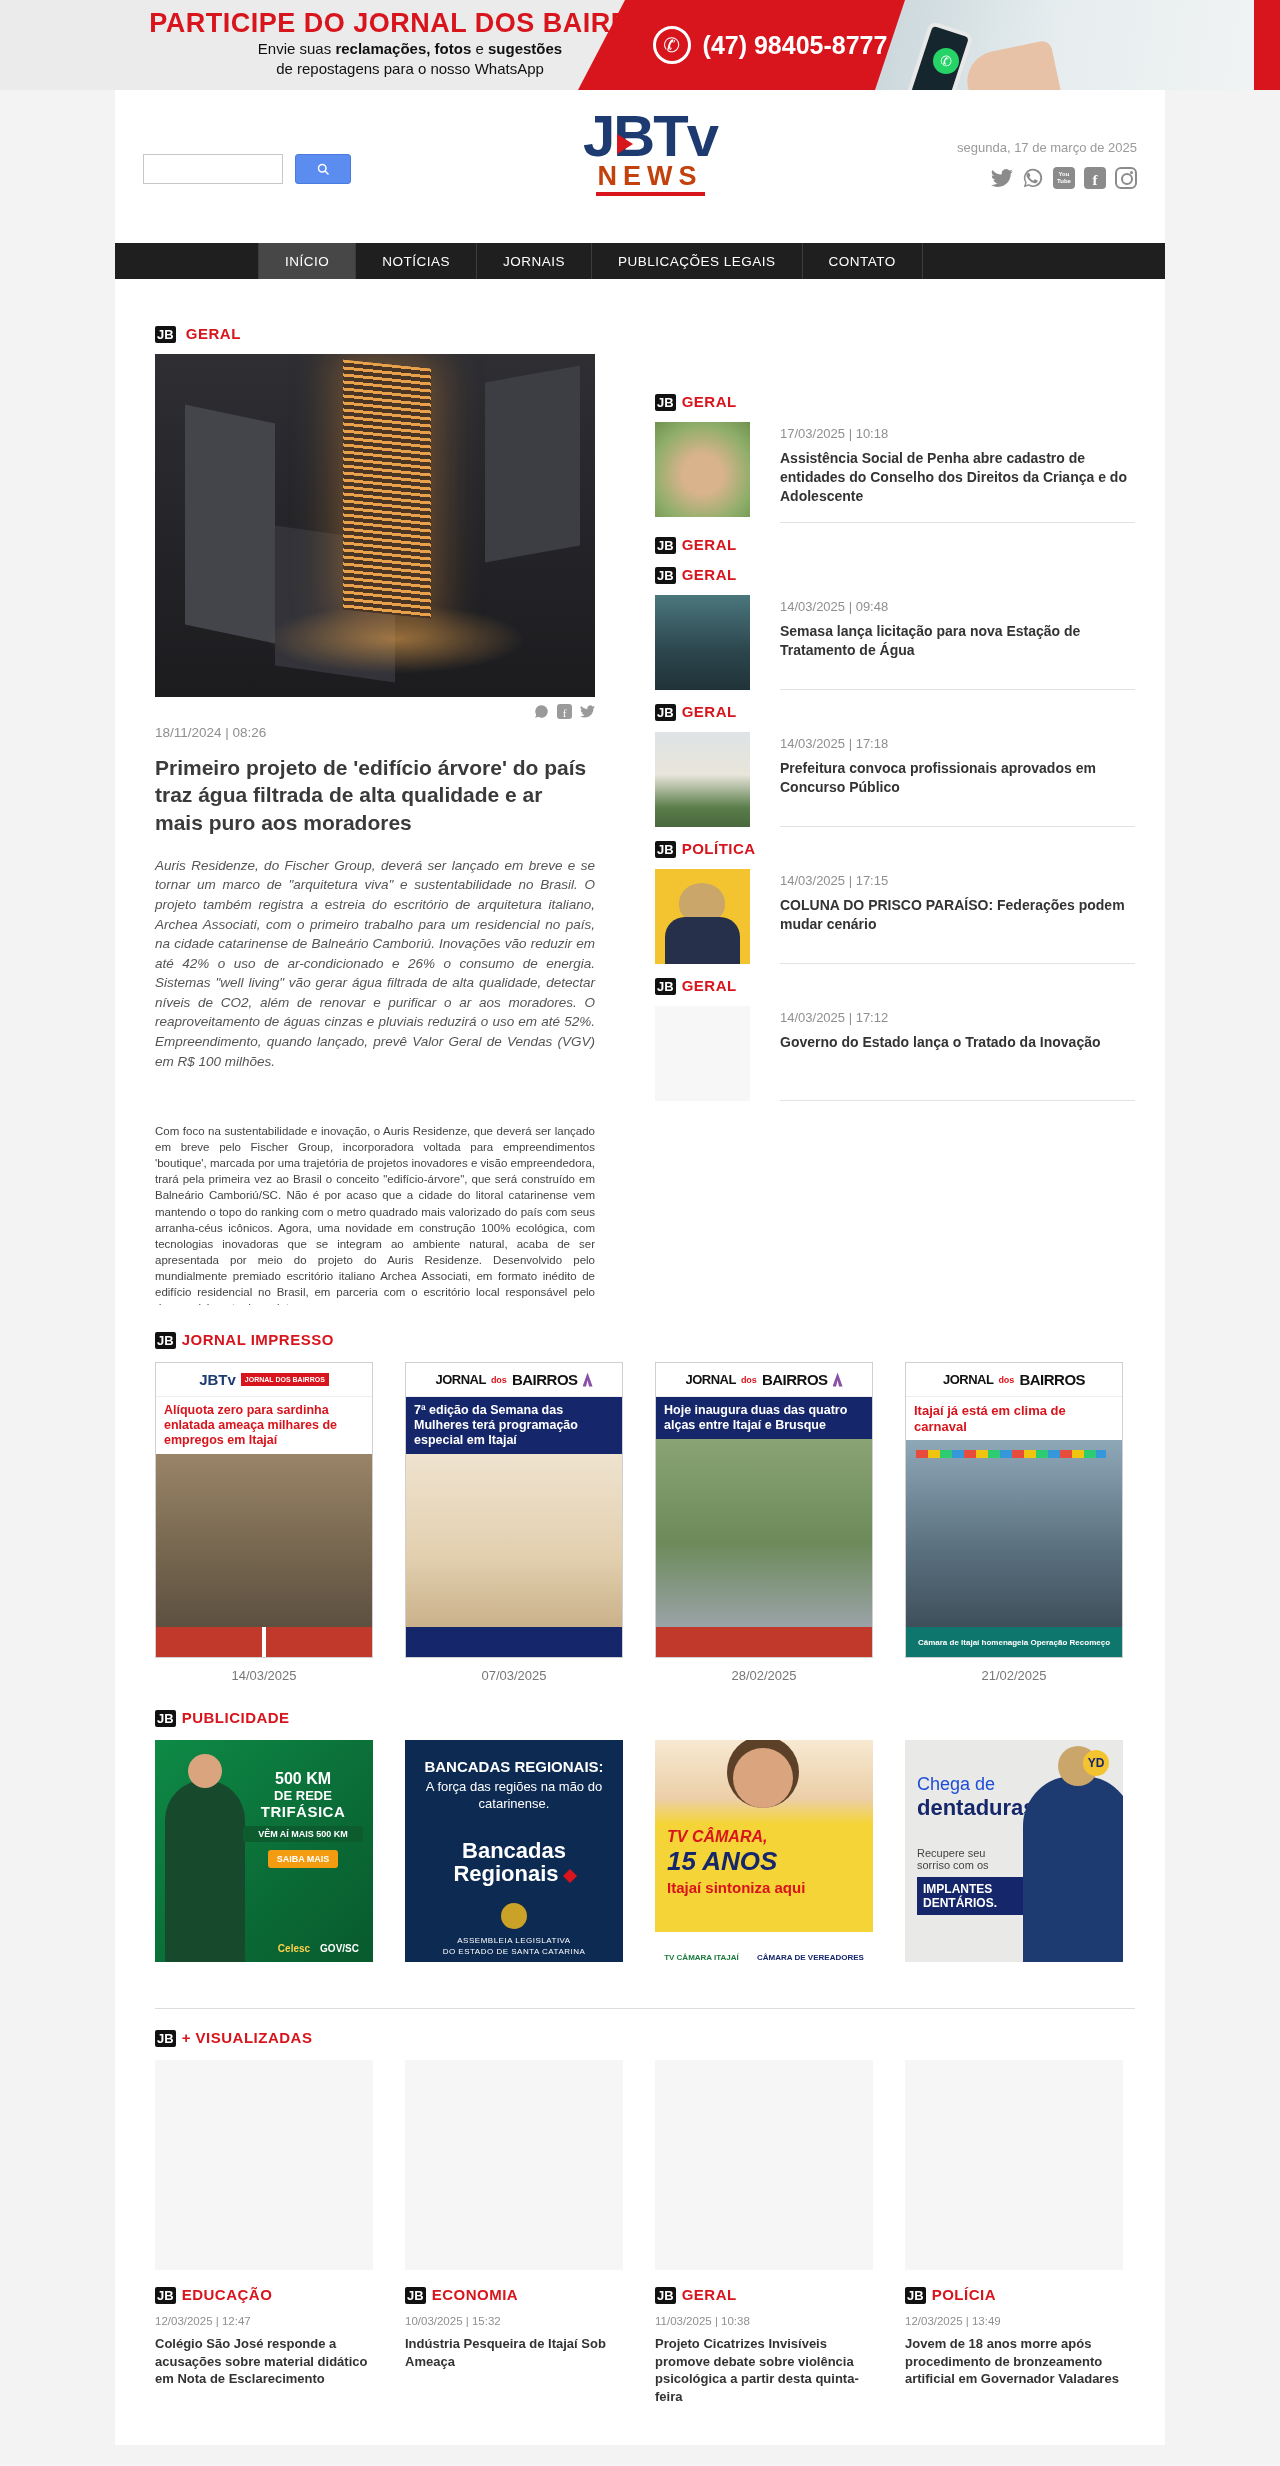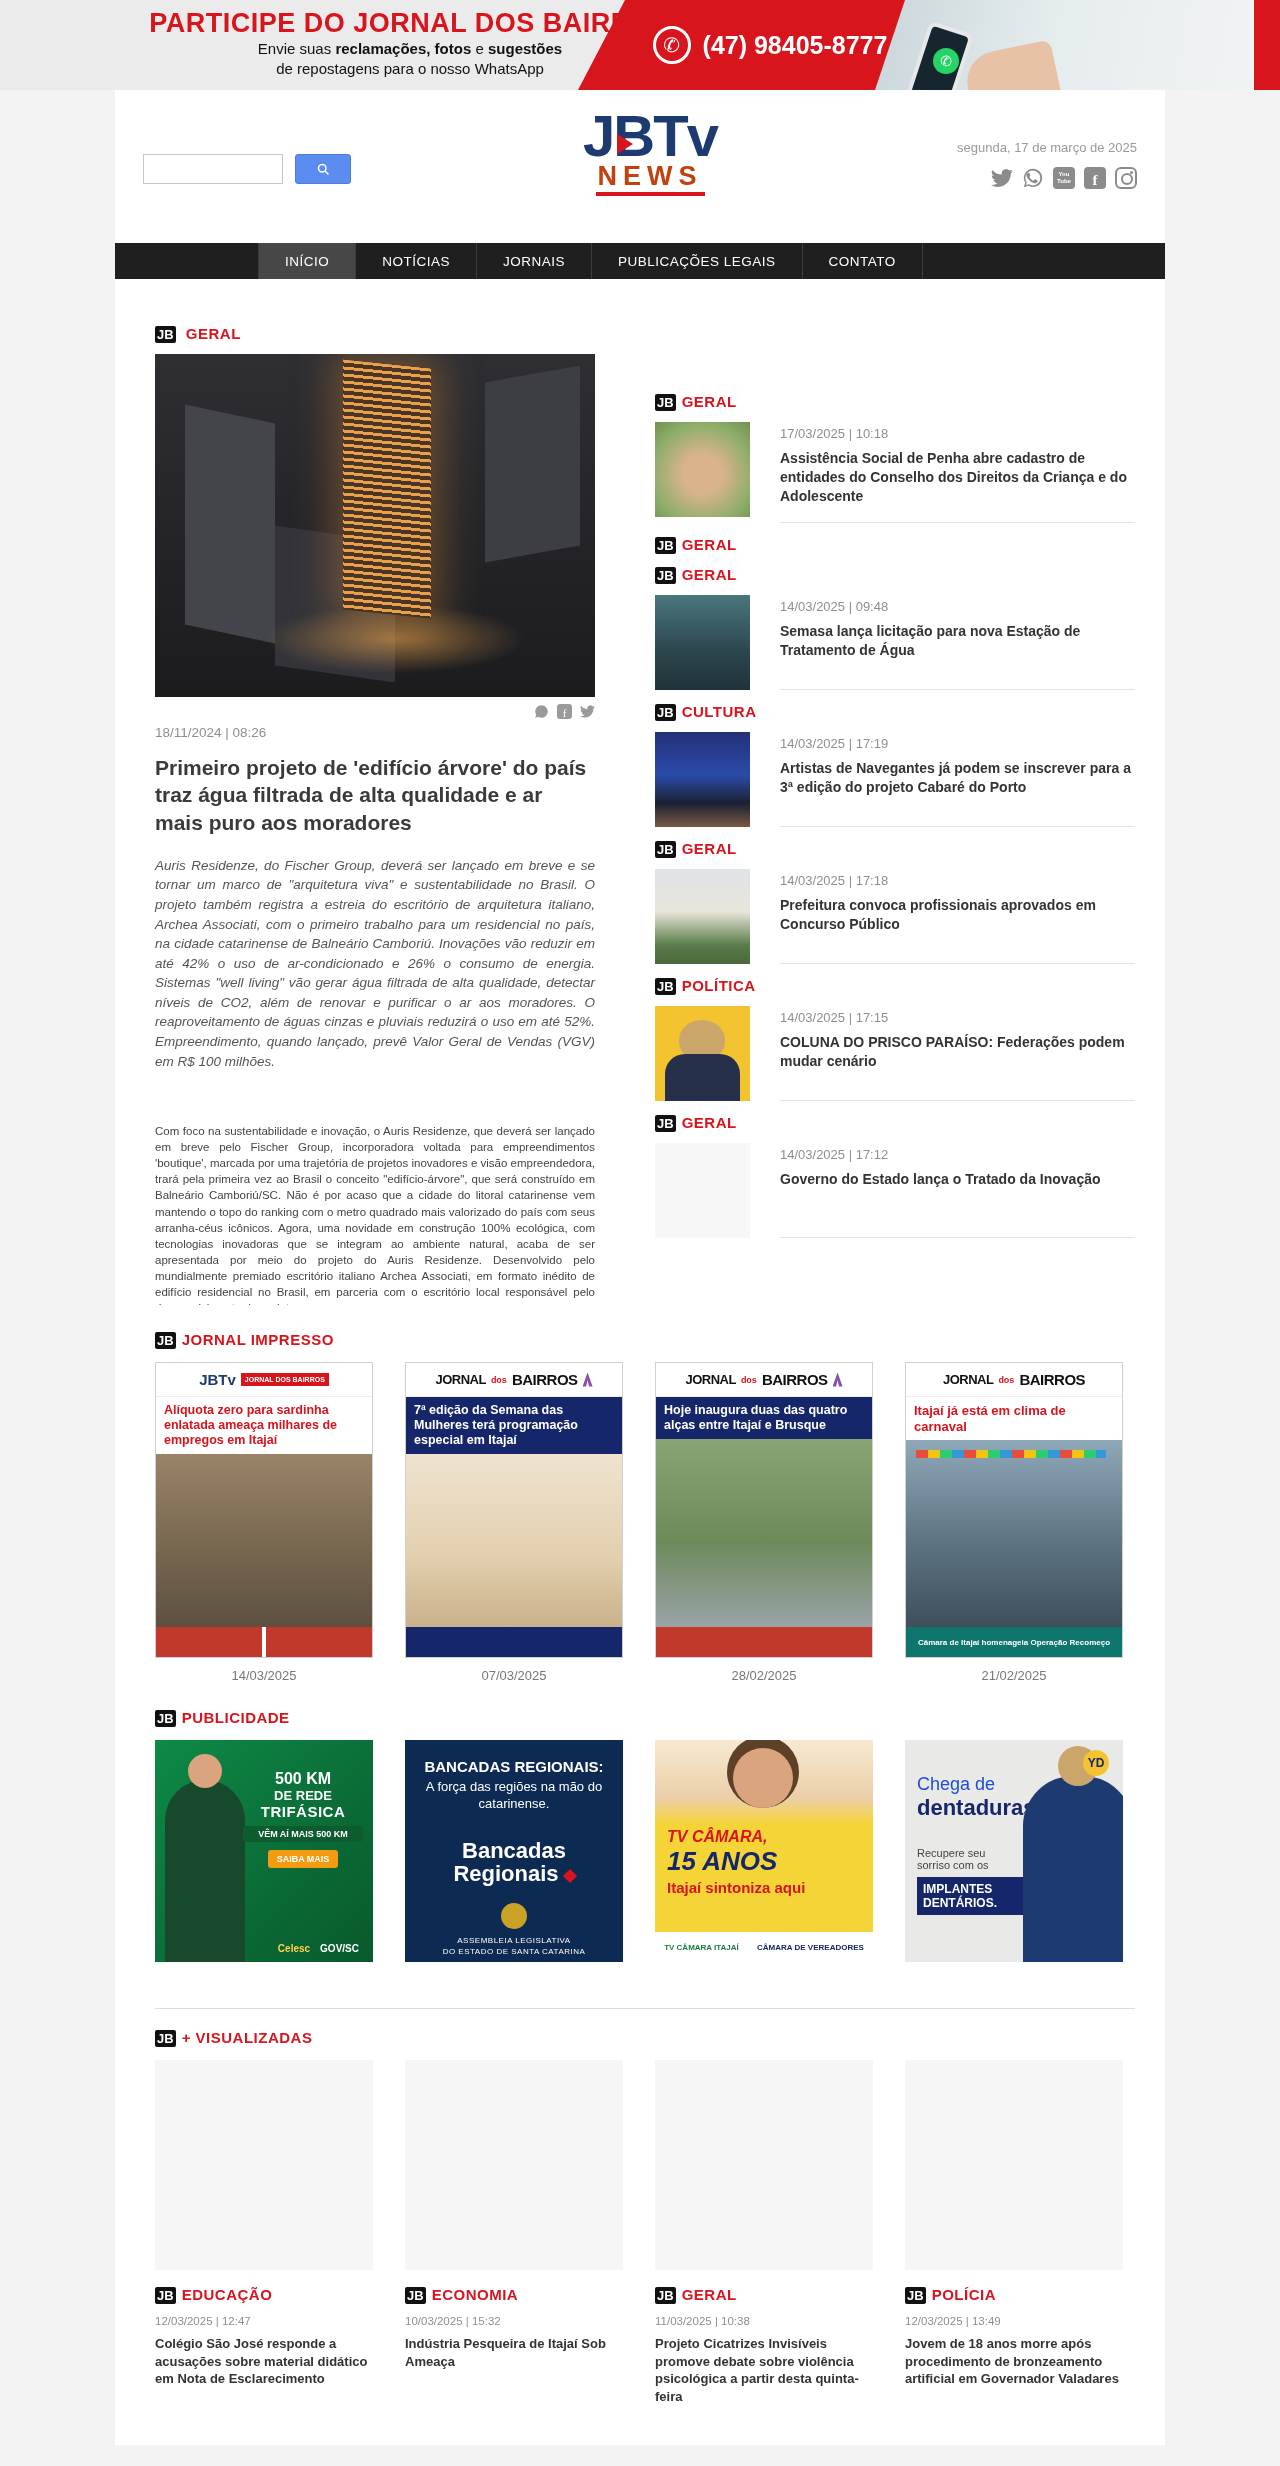--- a/index.html
+++ b/index.html
@@ -146,21 +146,21 @@
   .ad2 .lg { margin-top:26px; font-size:22px; font-weight:bold; line-height:1.05; }
   .ad2 .diamond { display:inline-block; width:10px; height:10px; background:#d8141c; transform:rotate(45deg); margin-left:6px; }
   .ad2 .emblem { width:26px; height:26px; border-radius:50%; background:#c9a227; margin:18px auto 6px; }
   .ad2 .org { font-size:8px; letter-spacing:.5px; line-height:1.4; }
   .ad3 { background:#f5d437; }
   .ad3 .photo { height:84px; background:linear-gradient(180deg,#f7e9d2 0%,#eccfa8 70%,#f5d437 100%); position:relative; }
   .ad3 .photo::before { content:""; position:absolute; left:78px; top:8px; width:60px; height:60px; border-radius:50%; background:#d9a47e; box-shadow:0 -6px 0 6px #5d4028; }
   .ad3 .l1 { color:#d8141c; font-size:16px; font-weight:bold; font-style:italic; padding:4px 12px 0; }
   .ad3 .l2 { color:#16266b; font-size:26px; font-weight:bold; font-style:italic; padding:0 12px; }
   .ad3 .l3 { color:#d8141c; font-size:15px; font-weight:bold; padding:2px 12px; }
-  .ad3 .strip { position:absolute; bottom:0; left:0; right:0; height:30px; background:#fff; display:flex; align-items:center; justify-content:space-around; color:#1a7a3c; font-size:8px; font-weight:bold; }
+  .ad3 .strip { position:absolute; bottom:0; left:0; right:0; height:30px; background:#fff; display:flex; align-items:flex-end; justify-content:space-around; color:#1a7a3c; font-size:8px; font-weight:bold; }
   .ad3 .strip .c2t { color:#16266b; }
   .ad4 { background:#e9e9e7; }
   .ad4 .guy { position:absolute; right:-10px; top:36px; width:110px; height:190px; background:#1d3b70; border-radius:50px 50px 0 0; }
   .ad4 .guy::before { content:""; display:block; margin:-30px auto 0; width:40px; height:40px; border-radius:50%; background:#caa66a; }
   .ad4 .yd { position:absolute; right:14px; top:10px; width:26px; height:26px; border-radius:50%; background:#f4c430; color:#16266b; font-weight:bold; font-size:12px; text-align:center; line-height:26px; }
   .ad4 .l1 { color:#1d4ed8; font-size:18px; padding:34px 11px 0 12px; }
   .ad4 .l2 { color:#16266b; font-size:22px; font-weight:bold; padding-left:12px; }
   .ad4 .l3 { color:#444; font-size:11px; padding:26px 0 0 12px; width:110px; }
   .ad4 .l4 { background:#16266b; color:#fff; font-size:12px; font-weight:bold; width:116px; margin:6px 0 0 12px; padding:5px 6px; }
 
@@ -293,30 +293,20 @@
           <div class="sec-head"><span class="jb">JB</span><span class="cat">GERAL</span></div>
           <div class="side-row">
             <div class="thumb t2"></div>
             <div class="side-text">
               <div class="side-date">14/03/2025 | 09:48</div>
               <div class="side-title">Semasa lança licitação para nova Estação de Tratamento de Água</div>
             </div>
           </div>
         </div>
 
-        <div class="side-item">
-          <div class="sec-head"><span class="jb">JB</span><span class="cat">CULTURA</span></div>
-          <div class="side-row">
-            <div class="thumb t3"></div>
-            <div class="side-text">
-              <div class="side-date">14/03/2025 | 17:19</div>
-              <div class="side-title">Artistas de Navegantes já podem se inscrever para a 3ª edição do projeto Cabaré do Porto</div>
-            </div>
-          </div>
-        </div>
 
         <div class="side-item">
           <div class="sec-head"><span class="jb">JB</span><span class="cat">GERAL</span></div>
           <div class="side-row">
             <div class="thumb t4"></div>
             <div class="side-text">
               <div class="side-date">14/03/2025 | 17:18</div>
               <div class="side-title">Prefeitura convoca profissionais aprovados em Concurso Público</div>
             </div>
           </div>

